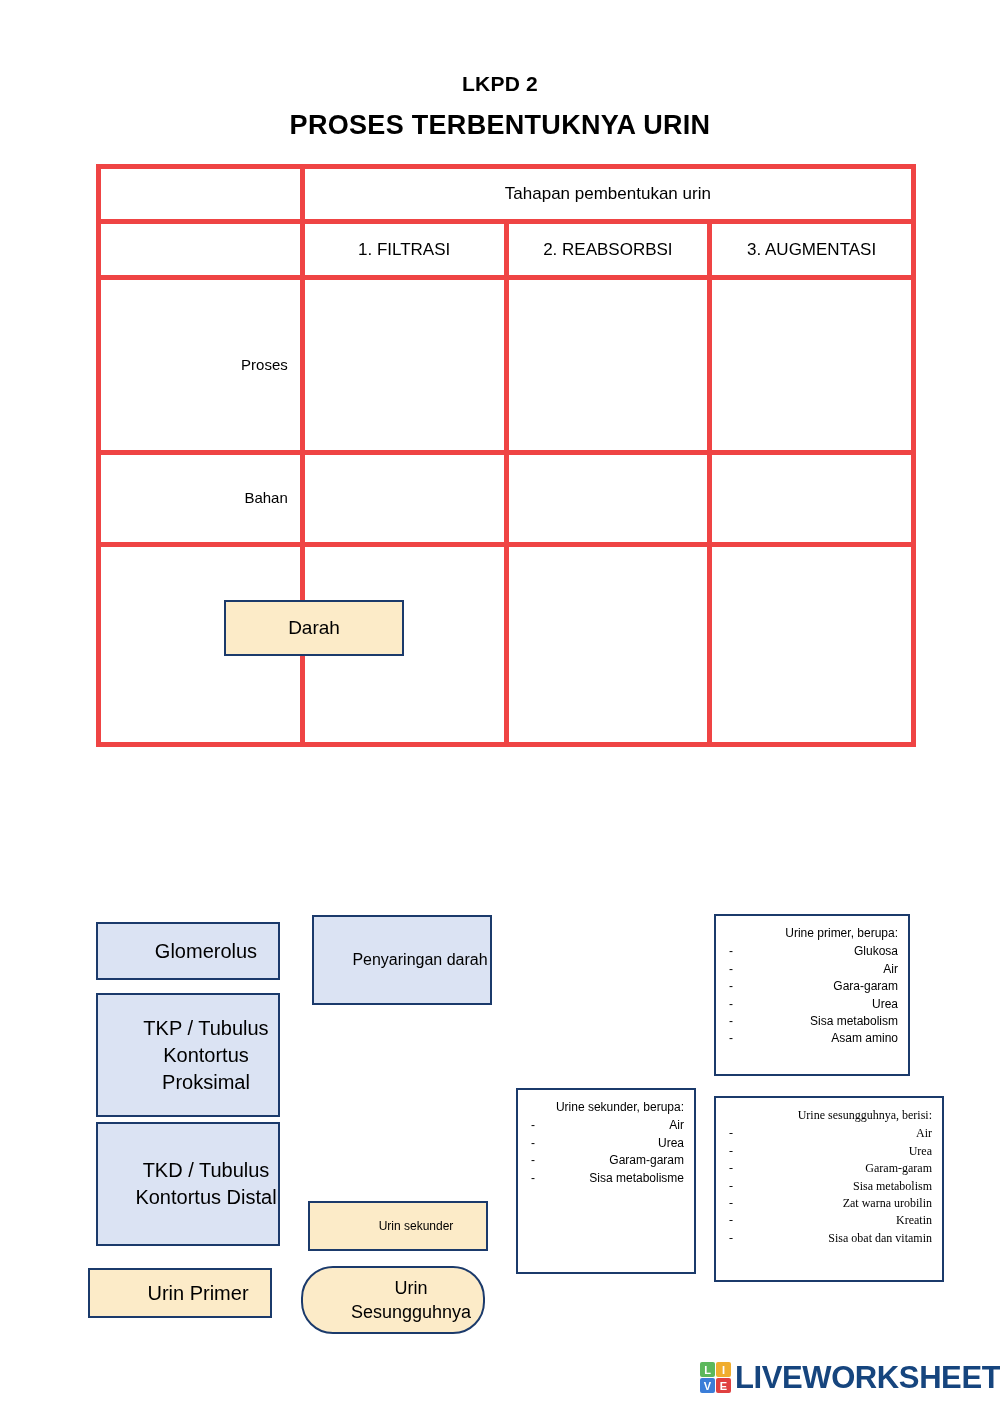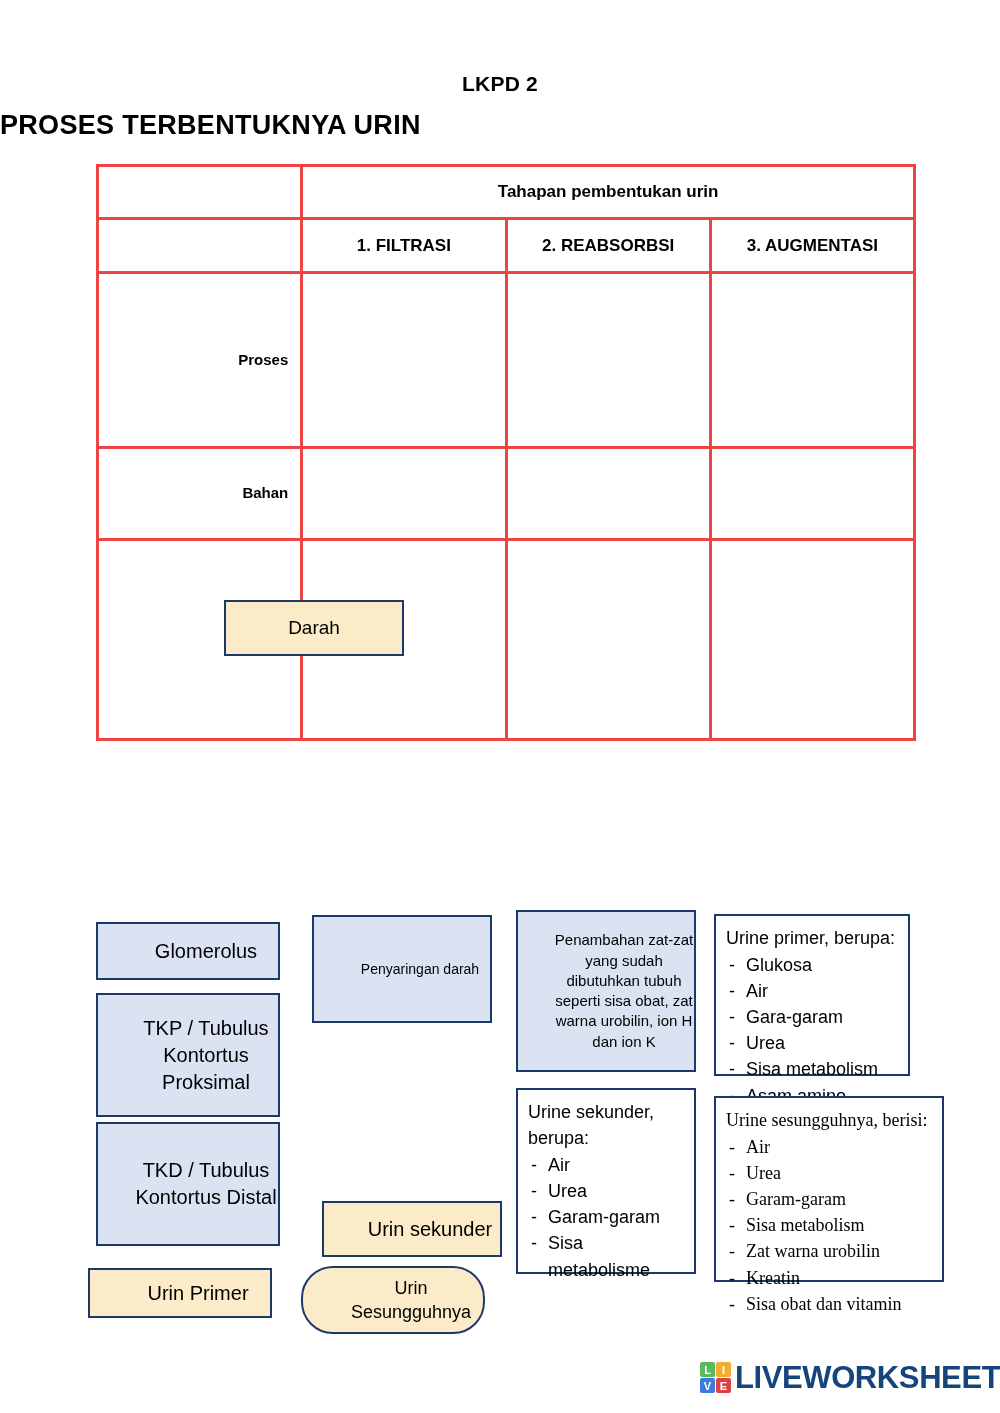--- a/index.html
+++ b/index.html
@@ -23,38 +23,39 @@
     width: 1000px;
     text-align: center;
     font-size: 21px;
     font-weight: bold;
     letter-spacing: 0.2px;
   }
   .title-main {
     position: absolute;
     left: 0; top: 110px;
     width: 1000px;
+    text-align: center;
     font-size: 27px;
     font-weight: bold;
     letter-spacing: 0.3px;
   }
 
   
   .wk-table {
     position: absolute;
     left: 96px; top: 164px;
     width: 820px;
     border-collapse: collapse;
     table-layout: fixed;
   }
   .wk-table td, .wk-table th {
-    border: 3px solid #ef4444;
+    border: 5px solid #ef4444;
     padding: 12px;
     vertical-align: middle;
-    font-weight: bold;
+    font-weight: normal;
   }
   .th-span {
     text-align: center;
     font-size: 17px;
     height: 26px;
     font-weight: normal;
   }
   .th-stage {
     text-align: center;
     font-size: 17px;
@@ -99,37 +100,37 @@
 
   
   .bank { position: absolute; left: 0; top: 0; width: 1000px; height: 1413px; pointer-events: none; }
   .bank > * { pointer-events: auto; padding-left: 36px; }
 
   .b-glomerolus   { position:absolute; left:96px;  top:922px;  width:184px; height:58px;  font-size:20px; }
   .b-tkp          { position:absolute; left:96px;  top:993px;  width:184px; height:124px; font-size:20px; }
   .b-tkd          { position:absolute; left:96px;  top:1122px; width:184px; height:124px; font-size:20px; }
   .b-urinprimer   { position:absolute; left:88px;  top:1268px; width:184px; height:50px;  font-size:20px; }
 
-  .b-penyaringan  { position:absolute; left:312px; top:915px;  width:180px; height:108px;  font-size:14px; }
+  .b-penyaringan  { position:absolute; left:312px; top:915px;  width:180px; height:90px;  font-size:16px; }
   .b-penyerapan   { position:absolute; left:312px; top:1012px; width:180px; height:160px; font-size:15px; }
-  .b-urinsekunder { position:absolute; left:322px; top:1201px; width:180px; height:56px;  font-size:20px; }
+  .b-urinsekunder { position:absolute; left:308px; top:1201px; width:180px; height:50px;  font-size:12px; }
   .b-urinsesung   { position:absolute; left:301px; top:1266px; width:184px; height:68px;  font-size:18px;border-radius:32px; }
 
   .b-penambahan   { position:absolute; left:516px; top:910px;  width:180px; height:162px; font-size:15px; }
   .b-listsekunder { position:absolute; left:516px; top:1088px; width:180px; height:186px; }
 
   .b-listprimer   { position:absolute; left:714px; top:914px;  width:196px; height:162px; }
   .b-listsesung   { position:absolute; left:714px; top:1096px; width:230px; height:186px;font-family:Liberation Serif, serif; }
 
   
   .chip-list {
     display: block;
-    text-align: left;
+    text-align: right;
     padding: 9px 10px 8px 10px;
-    font-size: 18px;
+    font-size: 12px;
     line-height: 1.45;
   }
   .chip-list .lh { display: block; margin-bottom: 1px; }
   .chip-list ul {
     list-style: none;
     margin: 0;
     padding: 0;
   }
   .chip-list li {
     position: relative;
@@ -224,21 +225,20 @@
 
   <div class="chip chip-blue b-glomerolus">Glomerolus</div>
   <div class="chip chip-blue b-tkd">TKD / Tubulus Kontortus Distal</div>
   <div class="chip chip-blue b-tkp">TKP / Tubulus Kontortus Proksimal</div>
   <div class="chip chip-cream b-urinprimer">Urin Primer</div>
 
   <div class="chip chip-blue b-penyaringan">Penyaringan darah</div>
   <div class="chip chip-cream b-urinsekunder">Urin sekunder</div>
   <div class="chip chip-cream b-urinsesung">Urin Sesungguhnya</div>
 
-  <div class="chip chip-blue b-penambahan">Penambahan zat-zat yang sudah dibutuhkan tubuh seperti sisa obat, zat warna urobilin, ion H dan ion K</div>
 
   <div class="chip chip-white chip-list narrow-list b-listsekunder">
     <span class="lh">Urine sekunder, berupa:</span>
     <ul>
       <li>Air</li>
       <li>Urea</li>
       <li>Garam-garam</li>
       <li>Sisa metabolisme</li>
     </ul>
   </div>

